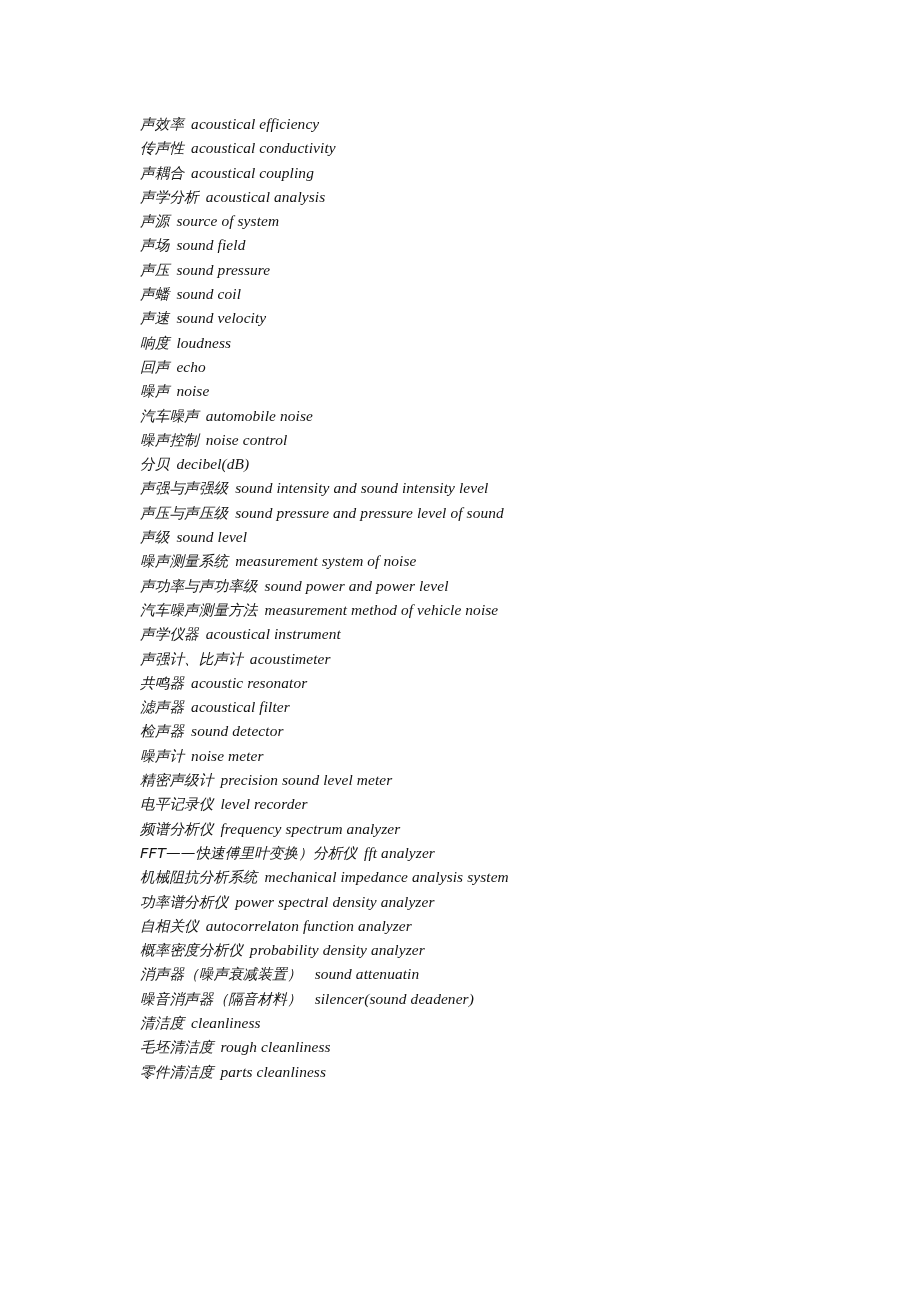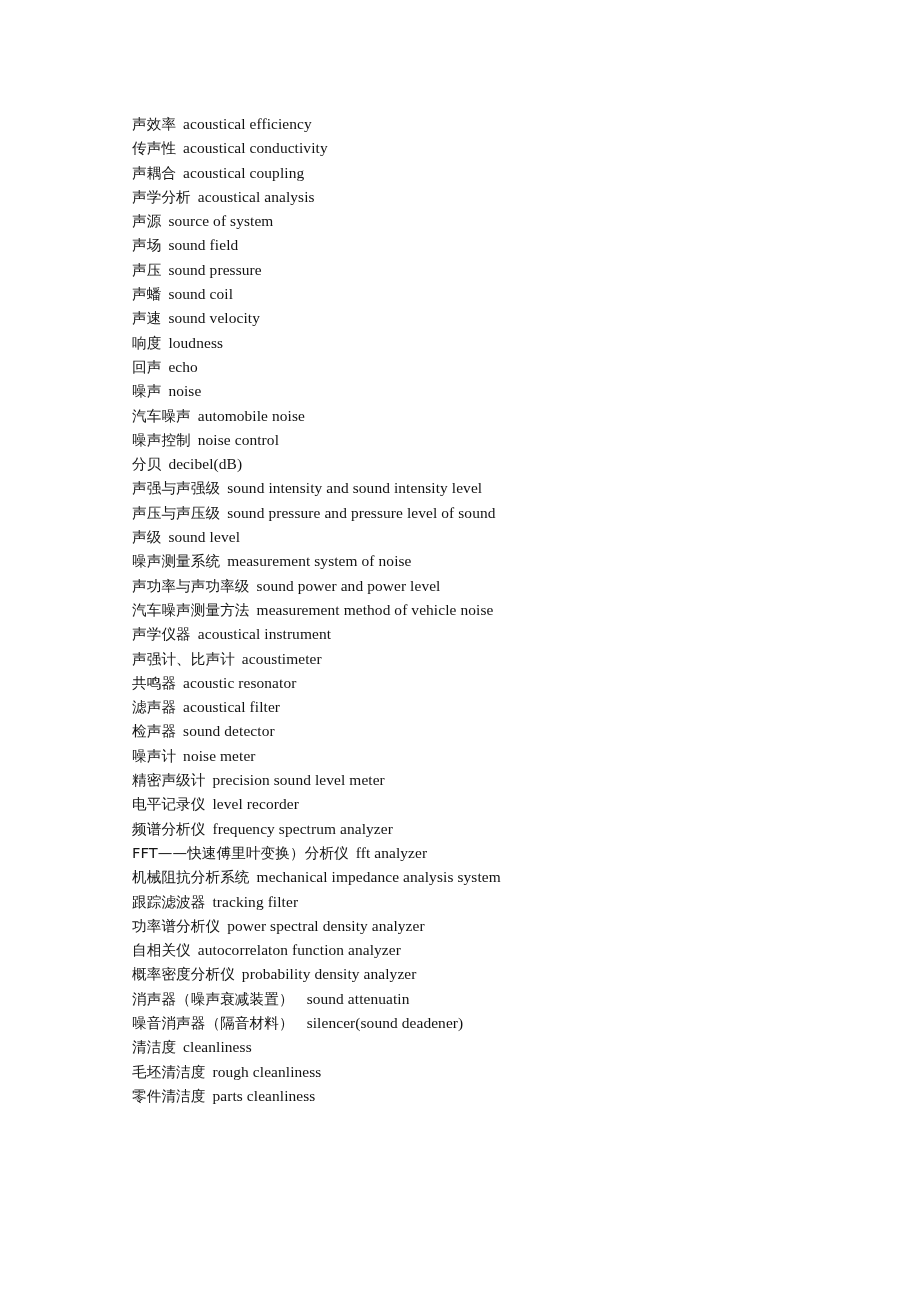--- a/index.html
+++ b/index.html
@@ -18,23 +18,24 @@
 
   #page {
     position: relative;
     width: 920px;
     height: 1302px;
     background: #ffffff;
   }
 
   #glossary {
     position: absolute;
-    left: 132px;
+    left: 140px;
     top: 112px;
     width: 740px;
+    font-style: italic;
   }
 
   .entry {
     display: block;
     line-height: 24.3px;
     height: 24.3px;
     white-space: nowrap;
     font-size: 15.5px;
     color: #1a1a1a;
     letter-spacing: 0.1px;
@@ -90,21 +91,20 @@
       <div class="entry"><span class="term">声强计、比声计</span><span class="gap"></span><span class="gloss">acoustimeter</span></div>
       <div class="entry"><span class="term">共鸣器</span><span class="gap"></span><span class="gloss">acoustic resonator</span></div>
       <div class="entry"><span class="term">滤声器</span><span class="gap"></span><span class="gloss">acoustical filter</span></div>
       <div class="entry"><span class="term">检声器</span><span class="gap"></span><span class="gloss">sound detector</span></div>
       <div class="entry"><span class="term">噪声计</span><span class="gap"></span><span class="gloss">noise meter</span></div>
       <div class="entry"><span class="term">精密声级计</span><span class="gap"></span><span class="gloss">precision sound level meter</span></div>
       <div class="entry"><span class="term">电平记录仪</span><span class="gap"></span><span class="gloss">level recorder</span></div>
       <div class="entry"><span class="term">频谱分析仪</span><span class="gap"></span><span class="gloss">frequency spectrum analyzer</span></div>
       <div class="entry"><span class="term">FFT——快速傅里叶变换）分析仪</span><span class="gap"></span><span class="gloss">fft analyzer</span></div>
       <div class="entry"><span class="term">机械阻抗分析系统</span><span class="gap"></span><span class="gloss">mechanical impedance analysis system</span></div>
-      <div class="entry"><span class="term">跟踪滤波器</span><span class="gap"></span><span class="gloss">tracking filter</span></div>
       <div class="entry"><span class="term">功率谱分析仪</span><span class="gap"></span><span class="gloss">power spectral density analyzer</span></div>
       <div class="entry"><span class="term">自相关仪</span><span class="gap"></span><span class="gloss">autocorrelaton function analyzer</span></div>
       <div class="entry"><span class="term">概率密度分析仪</span><span class="gap"></span><span class="gloss">probability density analyzer</span></div>
       <div class="entry wide-gap"><span class="term">消声器（噪声衰减装置）</span><span class="gap"></span><span class="gloss">sound attenuatin</span></div>
       <div class="entry wide-gap"><span class="term">噪音消声器（隔音材料）</span><span class="gap"></span><span class="gloss">silencer(sound deadener)</span></div>
       <div class="entry"><span class="term">清洁度</span><span class="gap"></span><span class="gloss">cleanliness</span></div>
       <div class="entry"><span class="term">毛坯清洁度</span><span class="gap"></span><span class="gloss">rough cleanliness</span></div>
       <div class="entry"><span class="term">零件清洁度</span><span class="gap"></span><span class="gloss">parts cleanliness</span></div>
     </div>
 </div>

